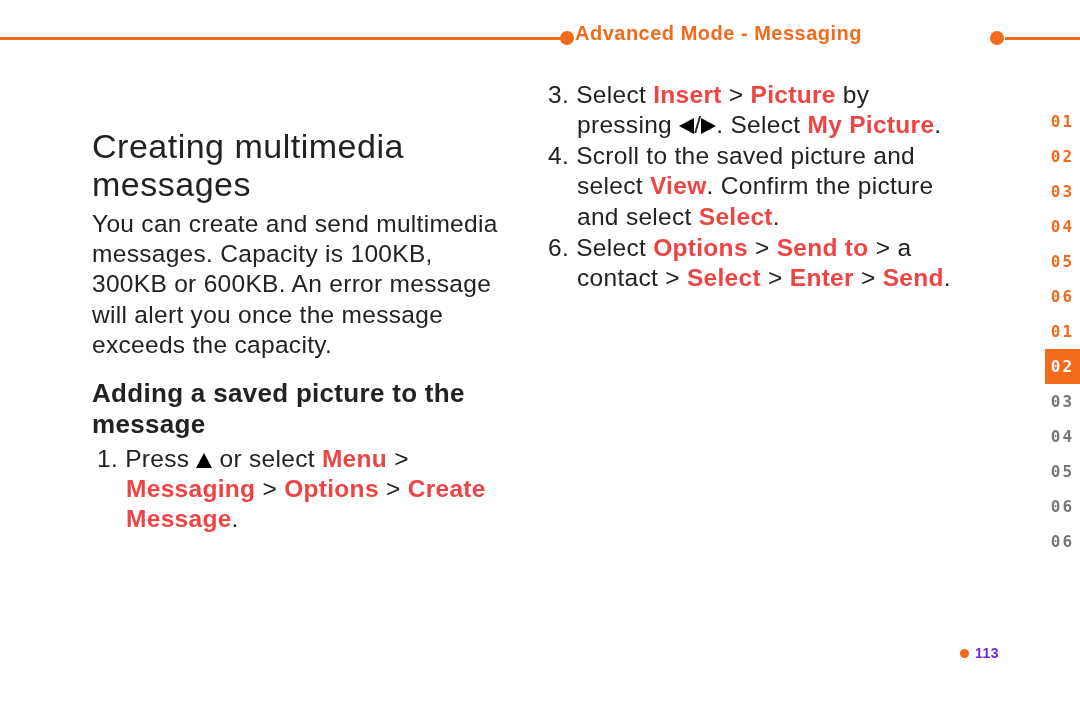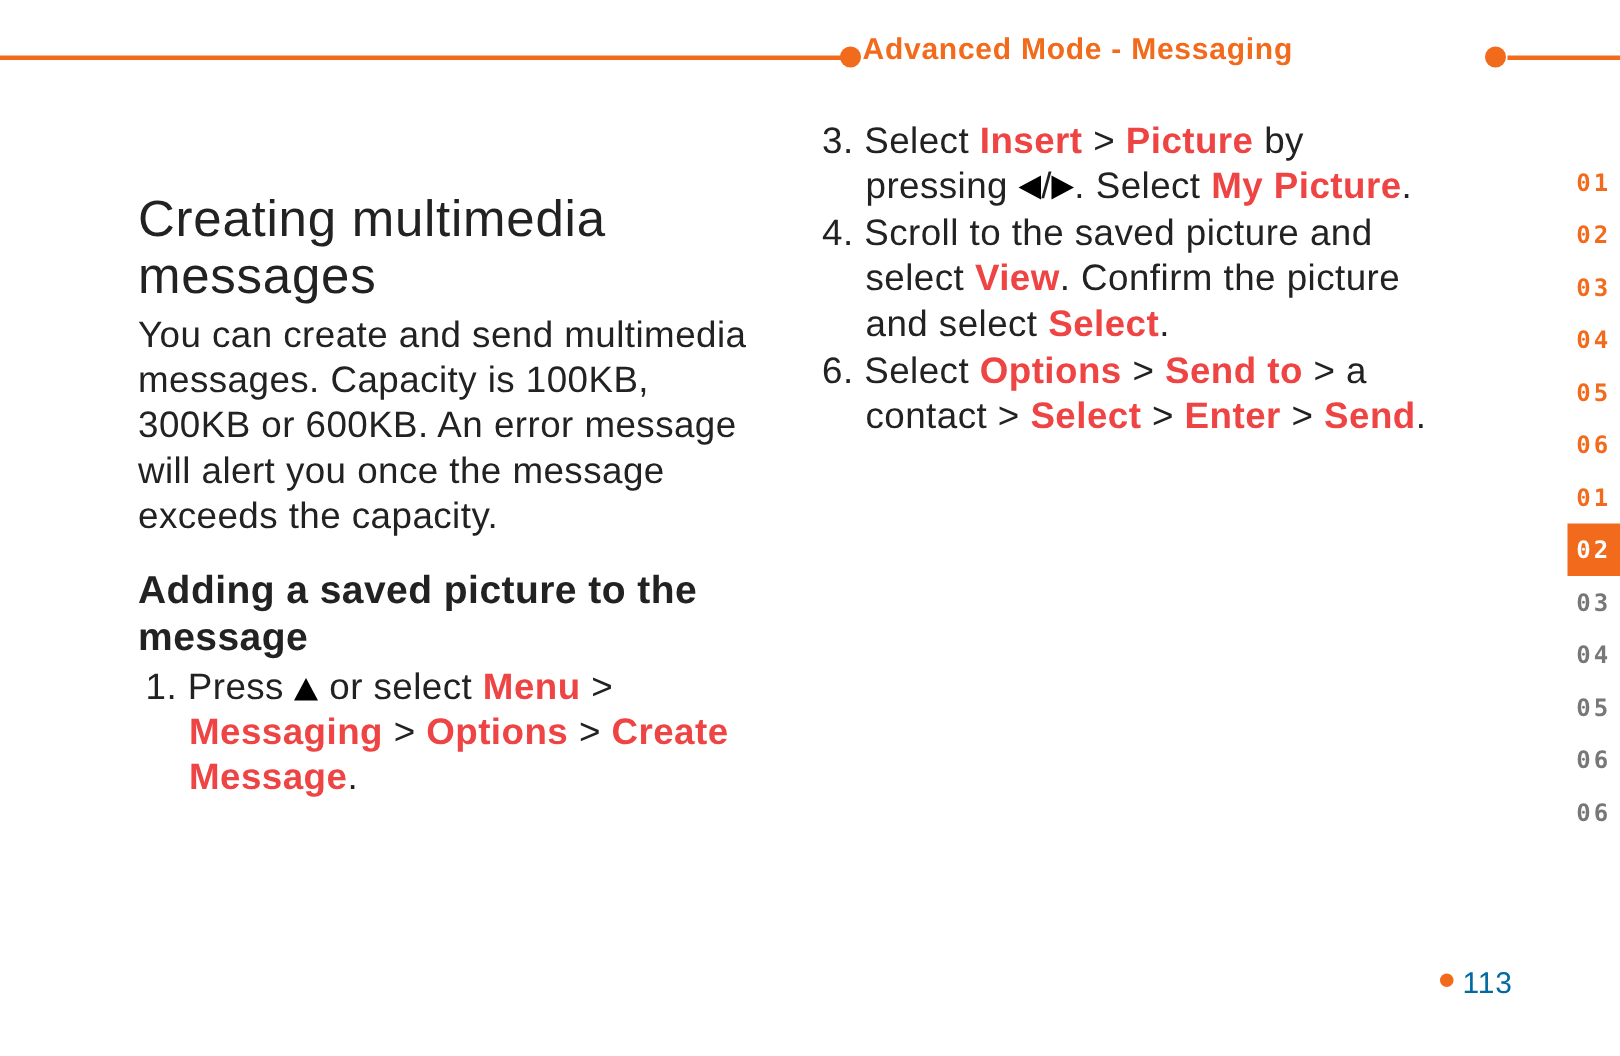--- a/index.html
+++ b/index.html
@@ -25,21 +25,21 @@
   }
   .hdr-dot{
     position:absolute;top:31px;width:14px;height:14px;border-radius:50%;background:#f26a1b;
   }
   .hdr-line2{
     position:absolute;top:37px;height:3px;background:#f26a1b;
   }
 
   
   .pg-dot{position:absolute;width:9px;height:9px;border-radius:50%;background:#f26a1b;}
-  .pg-num{position:absolute;font-size:20px;font-weight:400;color:#0369a1;letter-spacing:.5px;}
+  .pg-num{position:absolute;font-size:14px;font-weight:700;color:#6d28d9;letter-spacing:.5px;}
 
   
   .col{position:absolute;width:420px;font-size:24.5px;line-height:1.23;}
   .col-left{left:92px;top:82px;margin-top:45px;}
   .col-right{left:543px;top:80px;}
 
   .h1{font-size:34px;font-weight:400;line-height:1.12;margin:0 0 6px 0;letter-spacing:.5px;}
   .h2{font-size:26px;font-weight:700;line-height:1.2;margin:18px 0 4px 0;}
   .para{margin:0 0 0 0;}
   .li{padding-left:34px;text-indent:-29px;margin:0 0 1px 0;}

